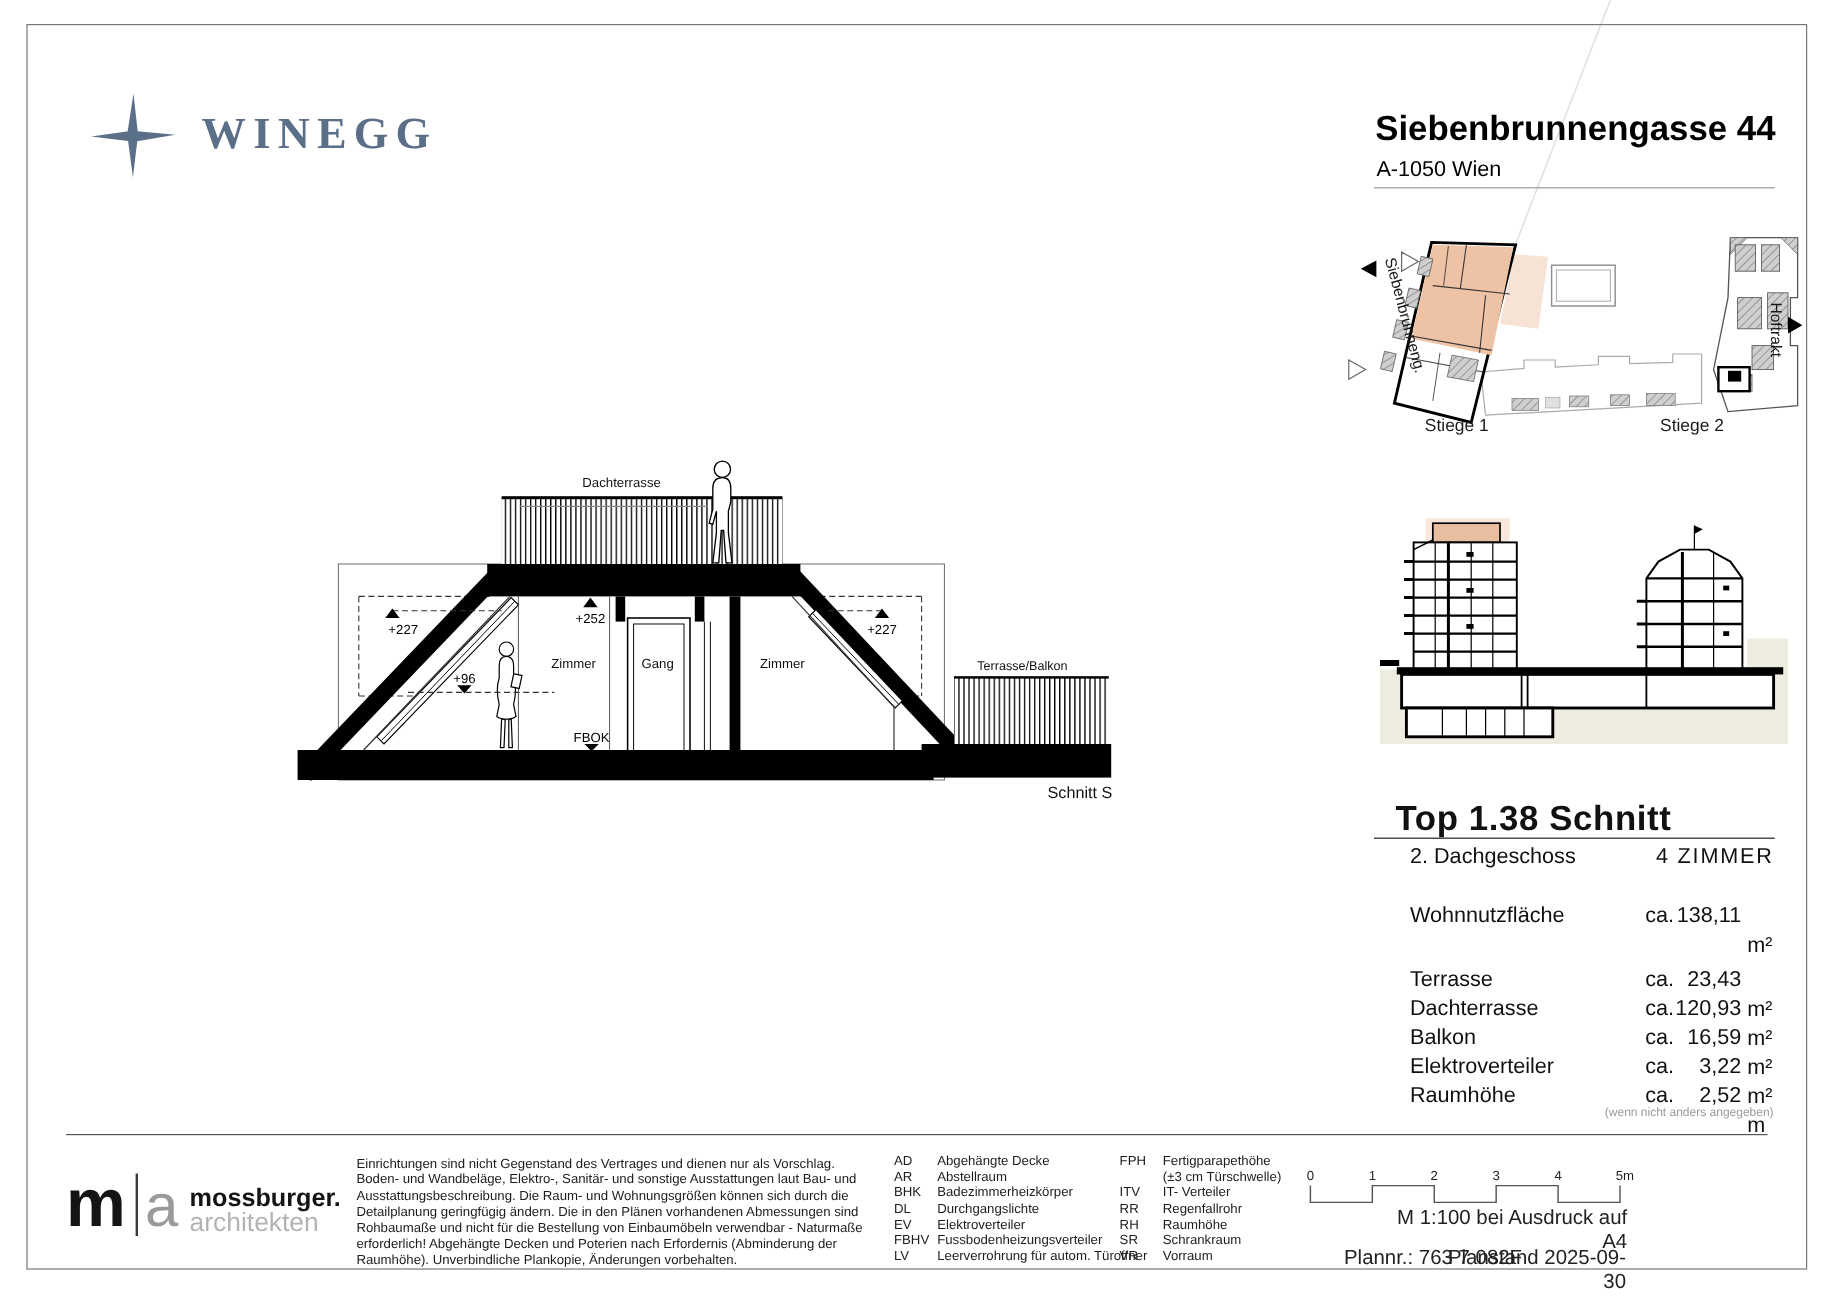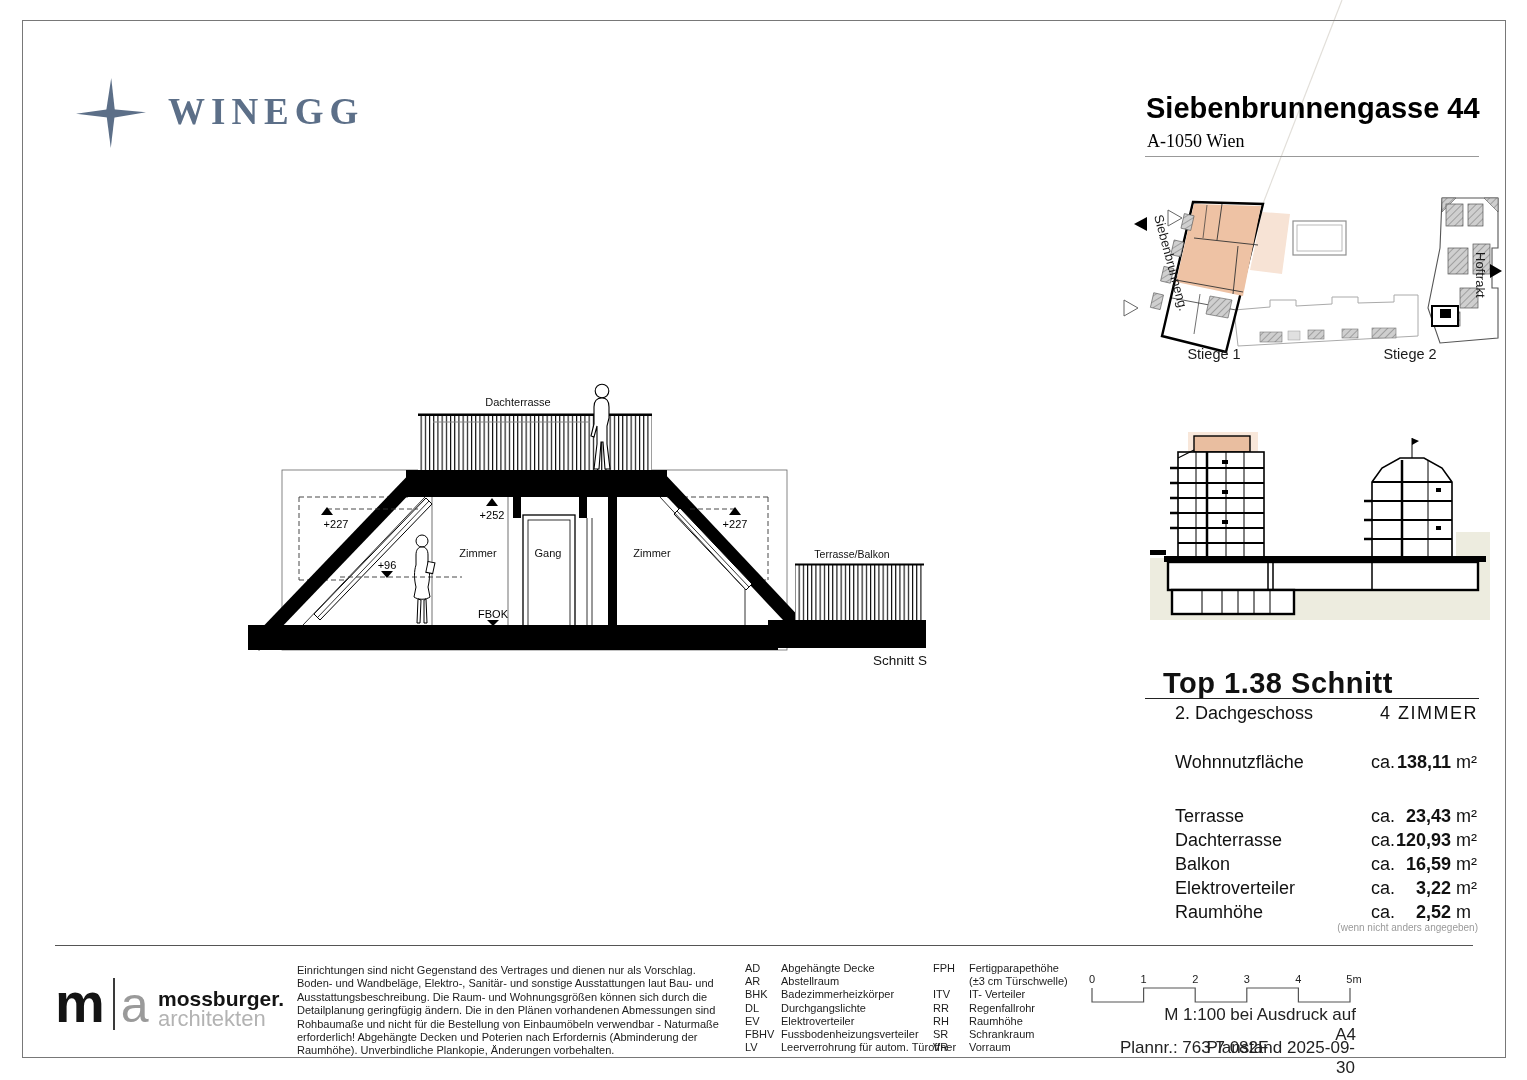--- a/index.html
+++ b/index.html
@@ -3,29 +3,29 @@
 <meta charset="utf-8">
 <style>
   html,body{margin:0;padding:0;background:#fff;}
   .page{position:relative;width:1527px;height:1080px;background:#fff;overflow:hidden;
         font-family:"Liberation Sans","DejaVu Sans",sans-serif;color:#111;}
   .abs{position:absolute;}
   .frame{position:absolute;left:22px;top:20px;width:1482px;height:1036px;border:1px solid #787878;}
   .brand-text{font-family:"Liberation Serif","DejaVu Serif",serif;font-weight:600;
               font-size:37px;letter-spacing:6px;color:#5c6f88;}
   .hdr-title{font-size:29px;font-weight:bold;color:#000;}
-  .hdr-sub{font-size:18px;color:#000;font-family:Liberation Serif, serif;}
+  .hdr-sub{font-size:18px;color:#000;}
   .rule{border-top:1px solid #999;height:0;}
   .rule-dark{border-top:1.5px solid #222;height:0;}
   .unit-title{font-size:29px;font-weight:bold;letter-spacing:.5px;margin-left:16px;}
   .spec-row{display:flex;width:333px;font-size:18px;}
   .spec-row .lbl{flex:1;margin-left:30px;}
   .spec-row .val{display:flex;}
-  .spec-row .num{width:56px;text-align:right;font-weight:bold;}
-  .spec-row .unit{width:22px;text-align:left;margin-left:5px;}
+  .spec-row .num{width:56px;text-align:right;}
+  .spec-row .unit{width:22px;text-align:left;margin-left:5px;margin-top:25px;}
   .note{font-size:10px;color:#9a9a9a;}
   .ma-m{font-size:56px;font-weight:bold;color:#141414;line-height:46px;}
   .ma-bar{display:inline-block;width:2px;height:52px;background:#3a3a3a;margin:0 6px -8px 8px;}
   .ma-a{font-size:50px;font-weight:400;color:#9a9a9a;line-height:46px;}
   .ma-name{font-size:21px;font-weight:bold;color:#141414;line-height:22px;}
   .ma-sub{font-size:22px;color:#b3b3b3;line-height:18px;}
   .disc{font-size:11px;line-height:13.4px;color:#1c1c1c;width:424px;}
   .lrow{font-size:11px;line-height:13.2px;color:#1c1c1c;white-space:nowrap;}
   .labbr{display:inline-block;width:36px;}
   .small{font-size:17px;color:#222;}

